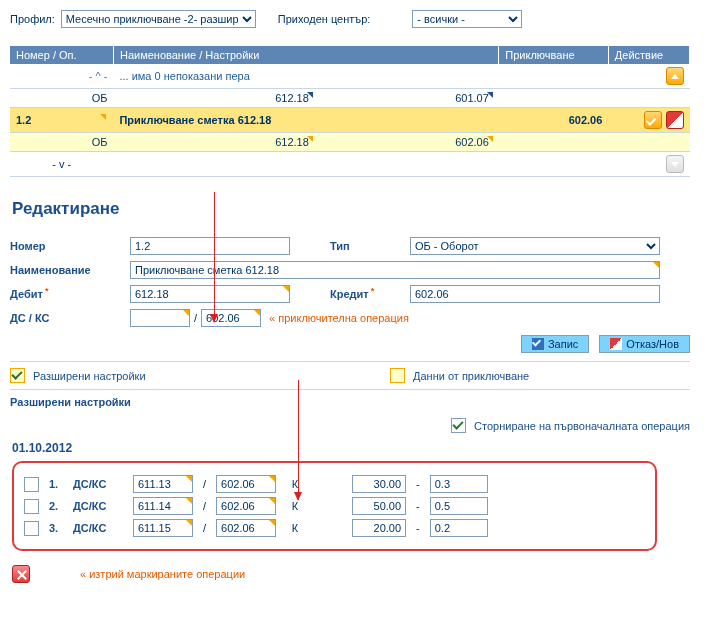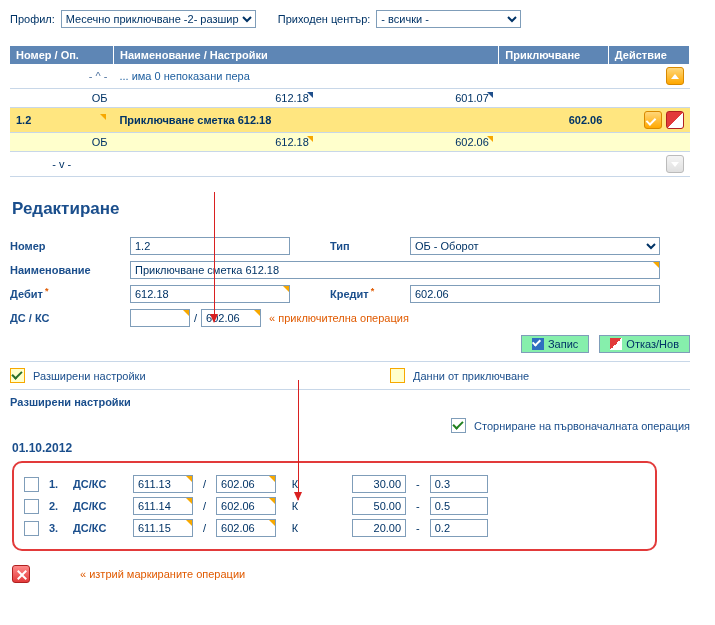--- a/index.html
+++ b/index.html
@@ -22,30 +22,30 @@
   select {
     font-family: Verdana, Arial, sans-serif;
     font-size: 11px;
     color: #003366;
     border: 1px solid #7f9db9;
     background: #fff;
     height: 18px;
     padding: 0;
   }
   .sel-profile { width: 195px; }
-  .sel-center { width: 145px; }
+  .sel-center { width: 110px; margin-left: 36px; }
 
   table.grid {
     border-collapse: collapse;
     width: 680px;
   }
   table.grid th {
     background: #5e86b5;
     color: #fff;
-    font-weight: bold;
+    font-weight: normal;
     font-size: 11px;
     text-align: left;
     padding: 3px 6px;
     border-right: 1px solid #fff;
   }
   table.grid td {
     padding: 3px 6px;
     border-bottom: 1px solid #c8d7e8;
     vertical-align: middle;
   }
@@ -125,21 +125,21 @@
   }
   input.txt.w160{width:160px;}
   input.txt.w60{width:60px;}
   input.txt.w55{width:54px;text-align:right;}
   input.txt.w50{width:58px;}
   .has-tri{position:relative;display:inline-block;}
   .has-tri::after{content:"";position:absolute;top:1px;right:1px;border-top:6px solid #f7a800;border-left:6px solid transparent;}
   .caption{color:#e05a00;font-size:11px;margin-left:8px;}
   .btn{
     display:inline-flex;align-items:center;gap:4px;
-    border:1px solid #7f9db9;background:#86efac;padding:2px 10px;font-size:11px;color:#003366;cursor:pointer;
+    border:1px solid #7f9db9;background:#7dd3fc;padding:2px 10px;font-size:11px;color:#003366;cursor:pointer;
   }
   .btn .sq{width:12px;height:12px;display:inline-block;}
   .sq.blue-chk{background:#2f6fc0;position:relative;}
   .sq.blue-chk::after{content:"";position:absolute;left:2px;top:0px;width:3px;height:6px;border-right:2px solid #fff;border-bottom:2px solid #fff;transform:rotate(45deg);}
   .sq.red-half{background:linear-gradient(135deg,#e23a3a 0%,#e23a3a 50%,#fff 50%);}
   .btn-row{display:flex;justify-content:flex-end;gap:10px;margin:8px 0 8px 0;width:680px;}
 
   .chk-line{display:flex;align-items:center;gap:8px;margin:6px 0;}
   .chk-box1{width:15px;height:15px;border:1px solid #f7a800;background:#ffffcc;position:relative;display:inline-block;}
   .chk-box1.checked::after{content:"";position:absolute;left:3px;top:0px;width:4px;height:8px;border-right:2px solid #2a6f2a;border-bottom:2px solid #2a6f2a;transform:rotate(45deg);}

